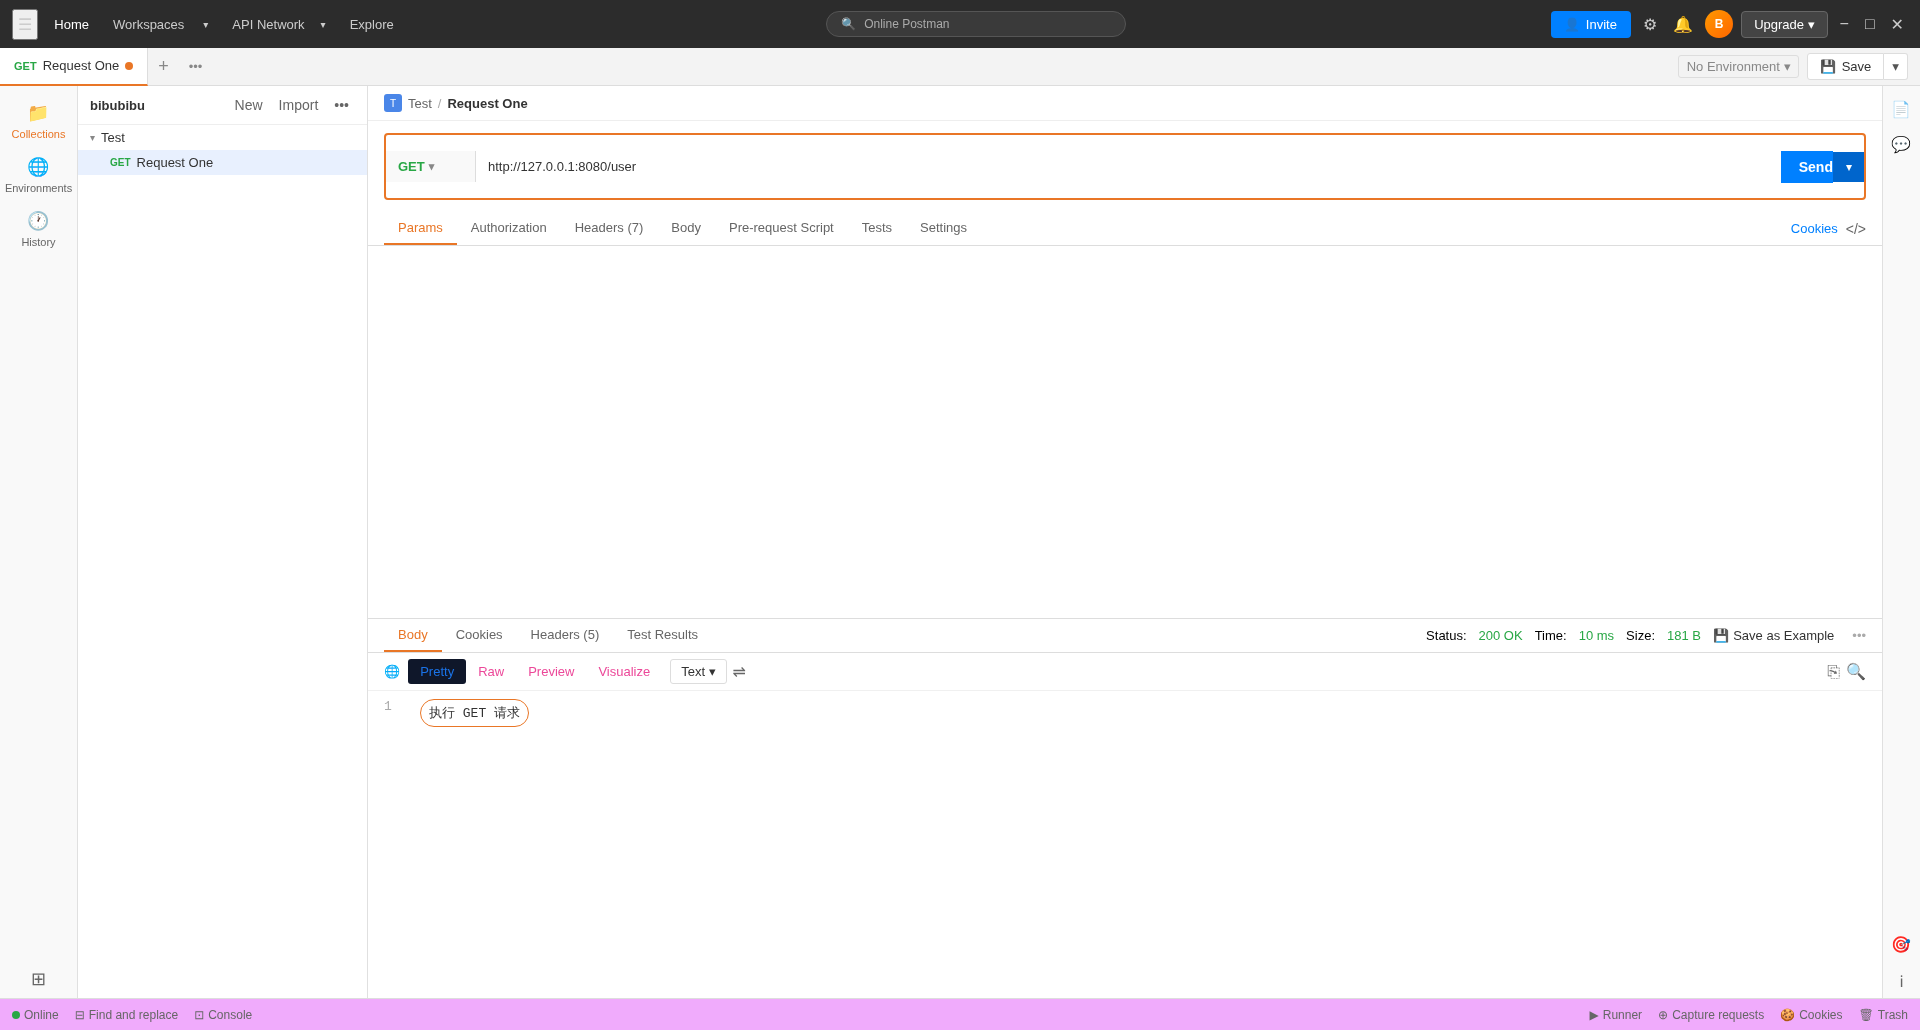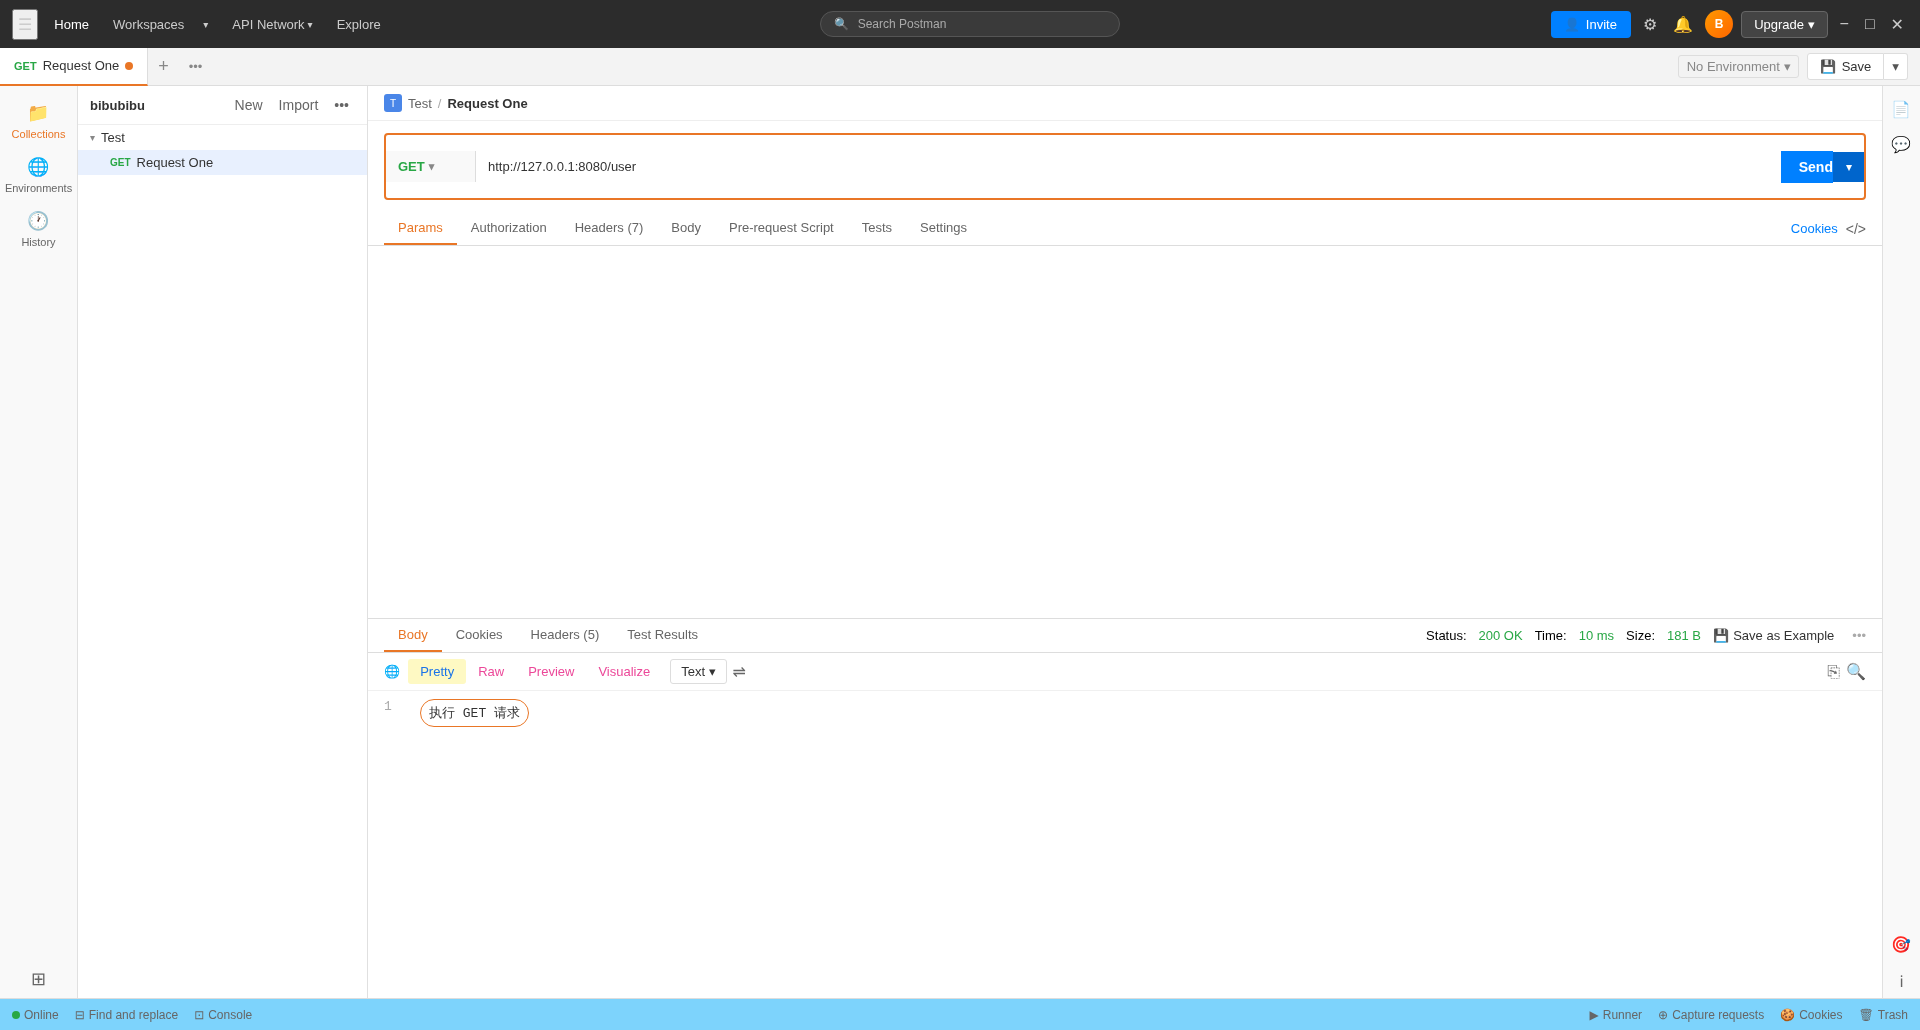--- a/index.html
+++ b/index.html
@@ -88,64 +88,64 @@
     .resp-tab.active { color: #e97626; border-bottom-color: #e97626; }
     .resp-status { margin-left: auto; display: flex; align-items: center; gap: 12px; font-size: 13px; }
     .status-200 { color: #28a745; font-weight: 500; }
     .save-example-btn { display: flex; align-items: center; gap: 4px; color: #333; font-size: 13px; cursor: pointer; }
     .save-example-icon { color: #666; }
     .resp-more { color: #aaa; cursor: pointer; margin-left: 6px; }
 
     
     .resp-format { display: flex; align-items: center; padding: 6px 16px; gap: 0; border-bottom: 1px solid #f0f0f0; }
     .fmt-tab { padding: 5px 12px; font-size: 13px; cursor: pointer; color: #ec4899; border-radius: 3px; }
-    .fmt-tab.active { background: #fef9c3; color: #1a73e8; }
+    .fmt-tab.active { background: #0f172a; color: #1a73e8; }
     .fmt-dropdown { display: flex; align-items: center; gap: 4px; padding: 4px 10px; border: 1px solid #ddd; border-radius: 3px; font-size: 13px; cursor: pointer; color: #333; margin-left: 8px; }
     .fmt-wrap { color: #666; cursor: pointer; margin-left: 6px; font-size: 16px; }
     .fmt-copy { margin-left: auto; color: #666; cursor: pointer; font-size: 16px; }
     .fmt-search { color: #666; cursor: pointer; font-size: 16px; margin-left: 6px; }
 
     
     .resp-body { padding: 8px 16px; font-family: 'Courier New', monospace; font-size: 13px; flex: 1; overflow-y: auto; }
     .resp-line { display: flex; gap: 16px; }
     .line-num { color: #aaa; min-width: 20px; user-select: none; }
     .resp-code { color: #333; border: 1px solid #e97626; padding: 4px 8px; border-radius: 14px; display: inline-block; }
 
     
     .right-sidebar { width: 38px; background: #f9f9f9; border-left: 1px solid #e0e0e0; display: flex; flex-direction: column; align-items: center; padding-top: 8px; gap: 4px; }
     .right-btn { background: none; border: none; cursor: pointer; color: #666; font-size: 16px; padding: 6px; border-radius: 3px; }
 
     
-    .bottombar { display: flex; align-items: center; height: 32px; background: #7dd3fc; border-top: 1px solid #ddd; padding: 0 12px; gap: 16px; font-size: 12px; color: #666; }
+    .bottombar { display: flex; align-items: center; height: 32px; background: #f0abfc; border-top: 1px solid #ddd; padding: 0 12px; gap: 16px; font-size: 12px; color: #666; }
     .bottom-item { display: flex; align-items: center; gap: 4px; cursor: pointer; }
     .bottom-right { margin-left: auto; display: flex; align-items: center; gap: 16px; }
     .online-dot { width: 8px; height: 8px; border-radius: 50%; background: #28a745; }
 
     .topbar-center { display: flex; align-items: center; flex: 1; justify-content: center; }
   </style>
 </head>
 <body>
 
 <div class="topbar">
   <button class="topbar-menu-icon">☰</button>
   <button class="topbar-nav topbar-home" style="background:none;border:none;color:#fff;font-size:13px;cursor:pointer;padding:4px 8px;border-radius:3px;">Home</button>
   <button class="topbar-nav topbar-workspaces" style="background:none;border:none;color:#ccc;font-size:13px;cursor:pointer;padding:4px 8px;border-radius:3px;display:flex;align-items:center;gap:19px;">
       <span>Workspaces</span>
       <span style="font-size:10px;">▾</span>
     </button>
-  <button class="topbar-nav topbar-apinetwork" style="background:none;border:none;color:#ccc;font-size:13px;cursor:pointer;padding:4px 8px;border-radius:3px;display:flex;align-items:center;gap:3px;">
+  <button class="topbar-nav topbar-apinetwork" style="background:none;border:none;color:#ccc;font-size:13px;cursor:pointer;padding:4px 8px;border-radius:3px;display:flex;align-items:center;gap:16px;">
       <span>API Network</span>
       <span style="font-size:10px;">▾</span>
     </button>
   <button class="topbar-nav topbar-explore" style="background:none;border:none;color:#ccc;font-size:13px;cursor:pointer;padding:4px 8px;border-radius:3px;">Explore</button>
 
   <div class="topbar-center">
     <div class="search-bar">
       <span class="search-icon-top">🔍</span>
-      <span>Search Postman</span>
+      <span>Online Postman</span>
     </div>
   </div>
 
   <div class="topbar-right">
     <button class="invite-btn">
       <span>👤</span>
       <span>Invite</span>
     </button>
     <button class="icon-btn">⚙</button>
     <button class="icon-btn">🔔</button>

